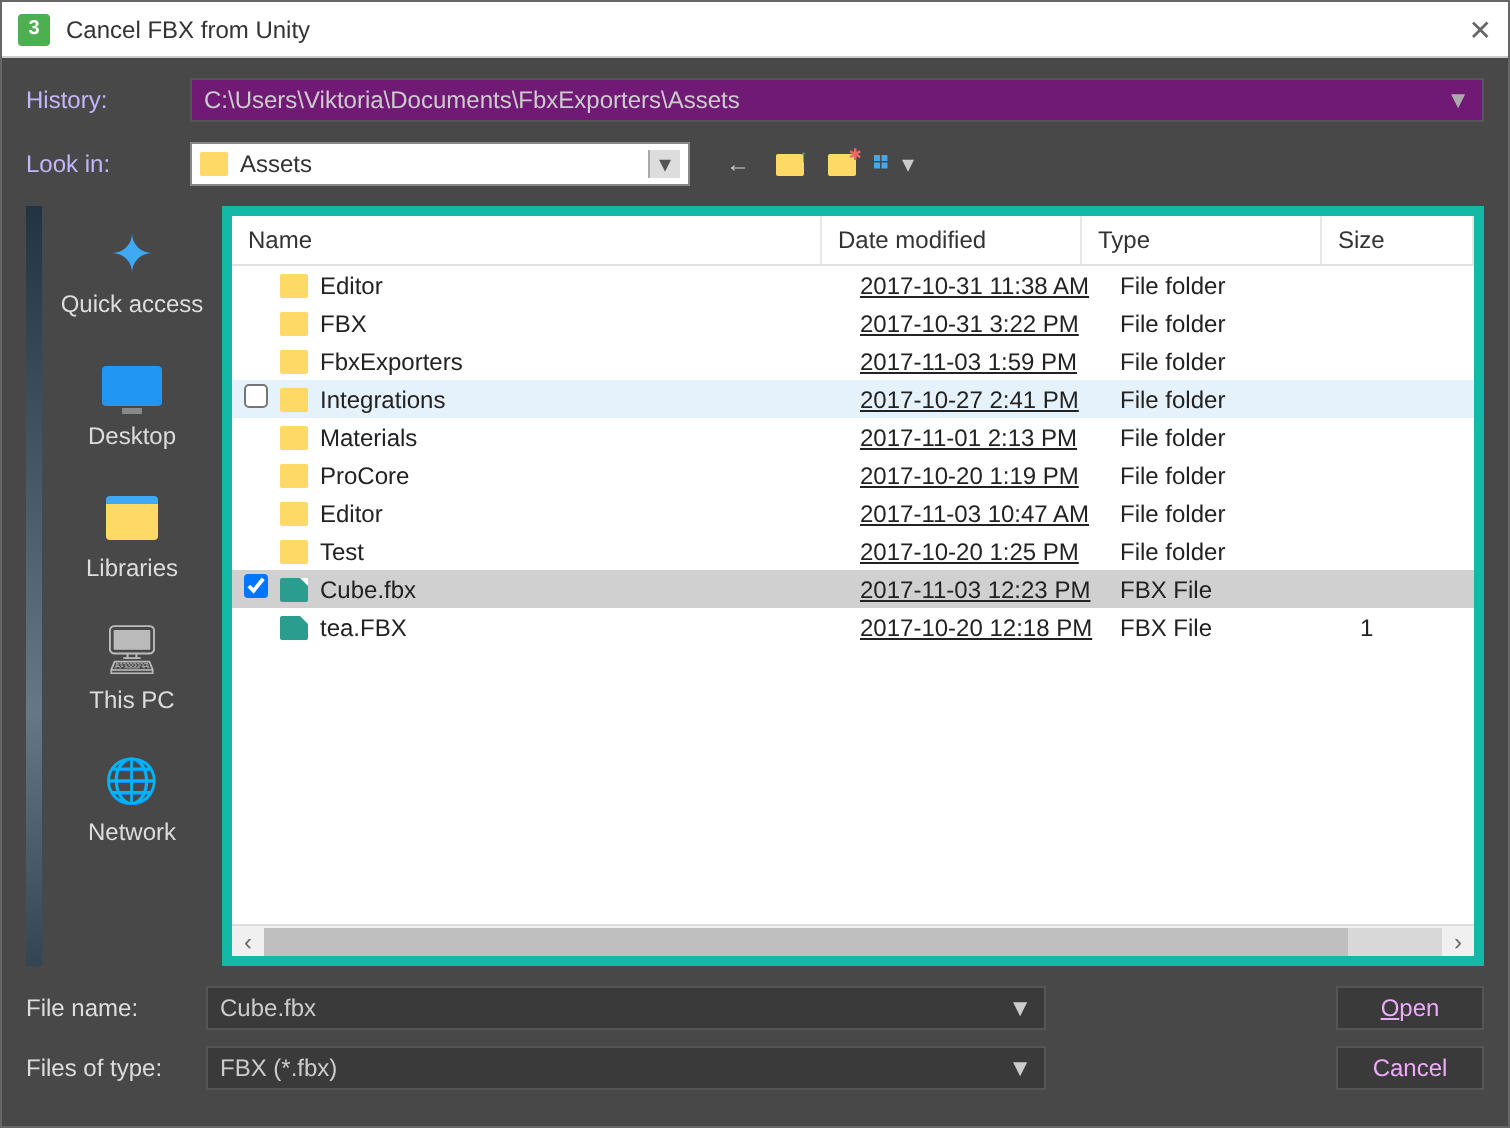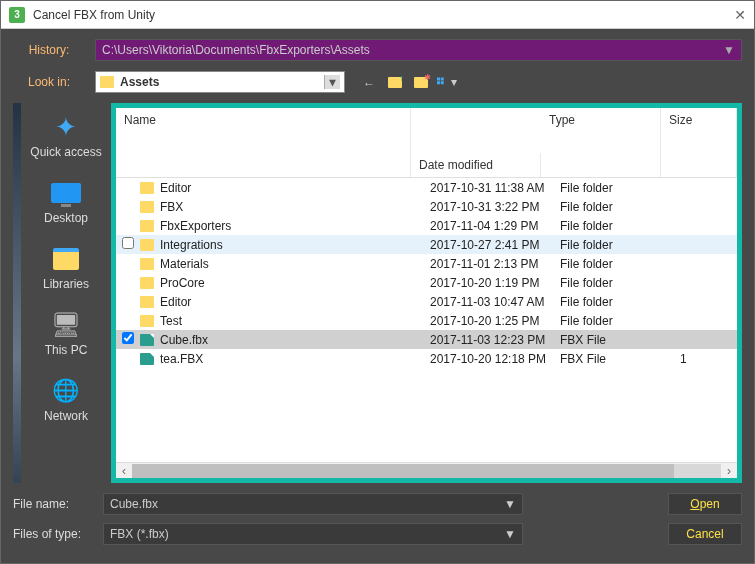--- a/index.html
+++ b/index.html
@@ -4,24 +4,24 @@
 <style>
   * { box-sizing: border-box; font-family: 'Segoe UI', Tahoma, sans-serif; font-size: 12px; }
   body { margin: 0; background: #2a2a2a; width: 755px; height: 564px; overflow: hidden; }
   .window { width: 755px; height: 564px; background: #484848; border: 1px solid #666; display: flex; flex-direction: column; }
   .titlebar { background: #fff; height: 28px; display: flex; align-items: center; padding: 0 8px; border-bottom: 1px solid #ccc; }
   .titlebar .app-icon { width: 16px; height: 16px; background: #4caf50; border-radius: 2px; margin-right: 8px; display: flex; align-items: center; justify-content: center; color: #fff; font-size: 10px; font-weight: bold; }
   .titlebar .title { flex: 1; color: #333; }
   .titlebar .close { width: 30px; text-align: right; color: #666; cursor: pointer; font-size: 14px; }
   .body { flex: 1; display: flex; flex-direction: column; padding: 10px 12px; color: #ddd; }
   .row { display: flex; align-items: center; margin-bottom: 10px; }
-  .row-label { width: 82px; text-align: center; padding-right: 10px; color: #fdba74; }
+  .row-label { width: 82px; text-align: left; padding-right: 10px; color: #c4b5fd; }
   .history-select { flex: 1; background: #701a75; border: 1px solid #555; color: #ccc; height: 22px; padding: 0 6px; display: flex; align-items: center; justify-content: space-between; }
   .history-select .arrow { color: #aaa; }
-  .lookin-select { width: 250px; background: #fff; border: 1px solid #888; color: #333; height: 22px; display: flex; align-items: center; padding: 0 4px; font-weight: bold; }
+  .lookin-select { width: 250px; background: #fff; border: 1px solid #888; color: #333; height: 22px; display: flex; align-items: center; padding: 0 4px; }
   .lookin-select .folder-ic { width: 14px; height: 12px; background: #ffd966; border-radius: 1px; margin-right: 6px; }
   .lookin-select .txt { flex: 1; }
   .lookin-select .dd { background: #ddd; width: 16px; text-align: center; color: #555; margin-left: 4px; border-left: 1px solid #aaa; }
   .nav-icons { display: flex; gap: 6px; margin-left: 14px; align-items: center; }
   .nav-icons .ic { width: 20px; height: 18px; display: flex; align-items: center; justify-content: center; color: #ccc; }
   .folder-gl { width: 14px; height: 11px; background: #ffd966; border-radius: 1px; position: relative; }
   .folder-gl.up::after { content: "↑"; position: absolute; right: -2px; top: -4px; color: #2a7; font-size: 9px; }
   .folder-gl.new::after { content: "✱"; position: absolute; right: -3px; top: -4px; color: #e66; font-size: 8px; }
   .main-area { flex: 1; display: flex; gap: 6px; min-height: 0; }
   .side-thumb { width: 8px; background: linear-gradient(#234, #456, #678, #345); }
@@ -31,47 +31,47 @@
   .star { color: #3fa9f5; font-size: 26px; }
   .monitor { width: 30px; height: 20px; background: #2196f3; border-radius: 2px; position: relative; }
   .monitor::after { content: ""; position: absolute; bottom: -4px; left: 10px; width: 10px; height: 3px; background: #888; }
   .lib { width: 26px; height: 22px; background: #ffd966; border-radius: 2px; position: relative; border-top: 4px solid #3fa9f5; }
   .pc { color: #bbb; font-size: 24px; }
   .net { color: #3fa9f5; font-size: 22px; }
   .file-pane { flex: 1; background: #fff; border: 5px solid #14b8a6; display: flex; flex-direction: column; min-height: 0; }
   .cols { display: flex; border-bottom: 1px solid #e0e0e0; color: #333; }
   .col { padding: 5px 8px; border-right: 1px solid #e8e8e8; }
   .col.name { flex: 0 0 295px; }
-  .col.date { flex: 0 0 130px; margin-top: 45px; }
+  .col.date { flex: 0 0 130px; }
   .col.type { flex: 0 0 120px; }
   .col.size { flex: 1; }
   .rows { flex: 1; overflow: hidden; }
   .frow { display: flex; align-items: center; color: #222; height: 19px; padding-left: 6px; }
   .frow.hover { background: #e6f2fb; }
   .frow.selected { background: #d0d0d0; }
   .frow .chk { width: 14px; margin-right: 4px; visibility: hidden; }
   .frow.hover .chk, .frow.selected .chk { visibility: visible; }
   .frow .chk input { margin: 0; width: 12px; height: 12px; }
   .frow .fic { width: 14px; height: 12px; margin-right: 6px; }
   .fic.folder { background: #ffd966; border-radius: 1px; }
   .fic.fbx { background: #2a9d8f; border-radius: 1px; position: relative; }
   .fic.fbx::after { content: ""; position: absolute; right: 0; top: 0; border-top: 4px solid #fff; border-left: 4px solid transparent; }
   .frow .cname { flex: 0 0 270px; }
-  .frow .cdate { flex: 0 0 130px; }
+  .frow .cdate { flex: 0 0 130px; text-decoration: underline; }
   .frow .ctype { flex: 0 0 120px; }
   .frow .csize { flex: 1; }
   .hscroll { height: 16px; background: #f0f0f0; display: flex; align-items: center; border-top: 1px solid #ddd; }
   .hscroll .sbtn { width: 16px; text-align: center; color: #666; }
   .hscroll .strack { flex: 1; background: #d8d8d8; height: 14px; position: relative; }
   .hscroll .sthumb { position: absolute; left: 0; top: 0; width: 92%; height: 100%; background: #bfbfbf; }
   .bottom { padding-top: 10px; }
   .brow { display: flex; align-items: center; margin-bottom: 8px; }
   .brow .blabel { width: 90px; color: #ddd; }
   .brow .bselect { width: 420px; background: #3a3a3a; border: 1px solid #555; color: #ccc; height: 22px; padding: 0 6px; display: flex; align-items: center; justify-content: space-between; }
-  .brow .bbtn { width: 74px; height: 22px; background: #3a3a3a; border: 1px solid #555; color: #fde047; margin-left: auto; display: flex; align-items: center; justify-content: center; cursor: pointer; }
+  .brow .bbtn { width: 74px; height: 22px; background: #3a3a3a; border: 1px solid #555; color: #f0abfc; margin-left: auto; display: flex; align-items: center; justify-content: center; cursor: pointer; }
   .brow .bbtn .u { text-decoration: underline; }
 </style>
 </head>
 <body>
 
 <div class="window">
   <div class="titlebar">
     <div class="app-icon">3</div>
     <div class="title">Cancel FBX from Unity</div>
     <div class="close">✕</div>
@@ -171,21 +171,21 @@
               <span class="fic folder"></span>
               <span class="cname">FBX</span>
               <span class="cdate">2017-10-31 3:22 PM</span>
               <span class="ctype">File folder</span>
               <span class="csize"></span>
             </div>
             <div class="frow">
               <span class="chk"><input type="checkbox" style=""></span>
               <span class="fic folder"></span>
               <span class="cname">FbxExporters</span>
-              <span class="cdate">2017-11-04 1:29 PM</span>
+              <span class="cdate">2017-11-03 1:59 PM</span>
               <span class="ctype">File folder</span>
               <span class="csize"></span>
             </div>
             <div class="frow hover">
               <span class="chk"><input type="checkbox" style=""></span>
               <span class="fic folder"></span>
               <span class="cname">Integrations</span>
               <span class="cdate">2017-10-27 2:41 PM</span>
               <span class="ctype">File folder</span>
               <span class="csize"></span>

